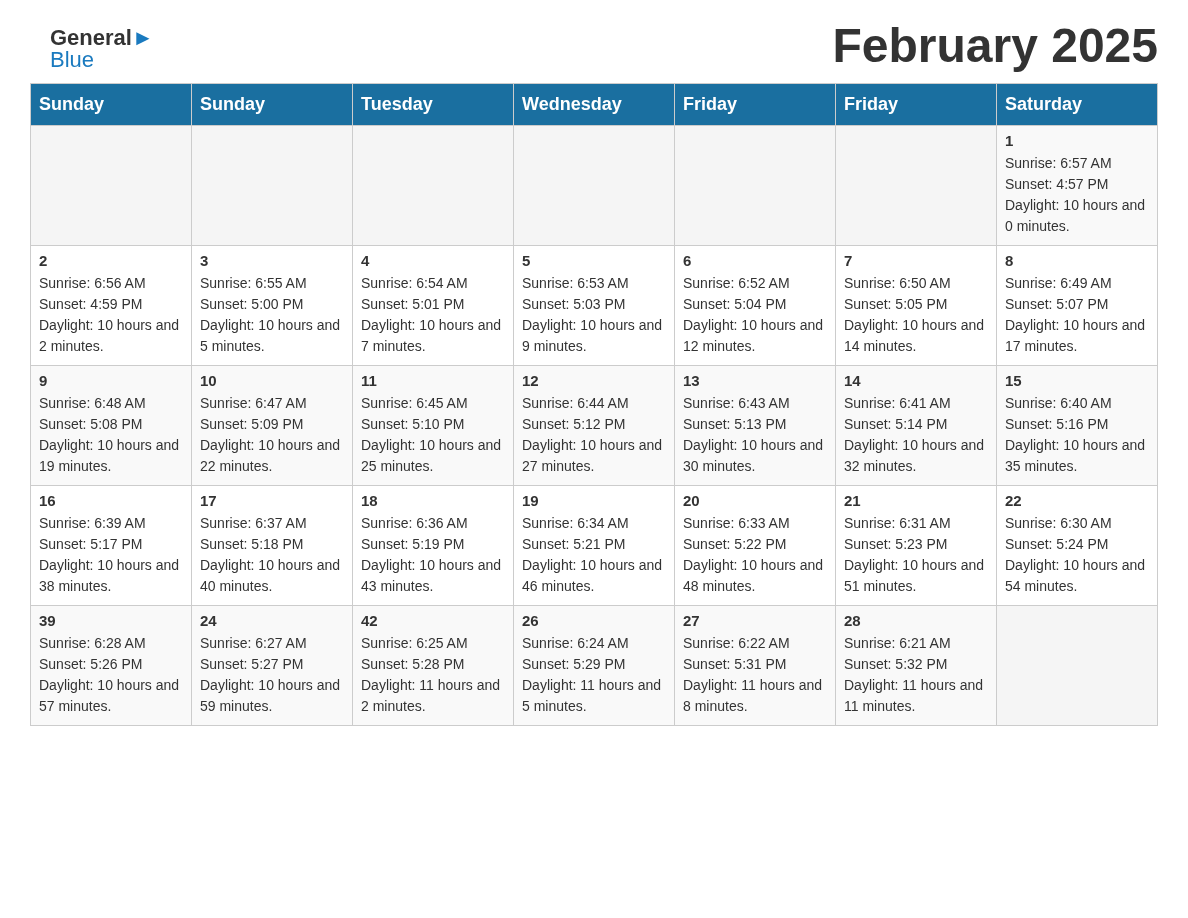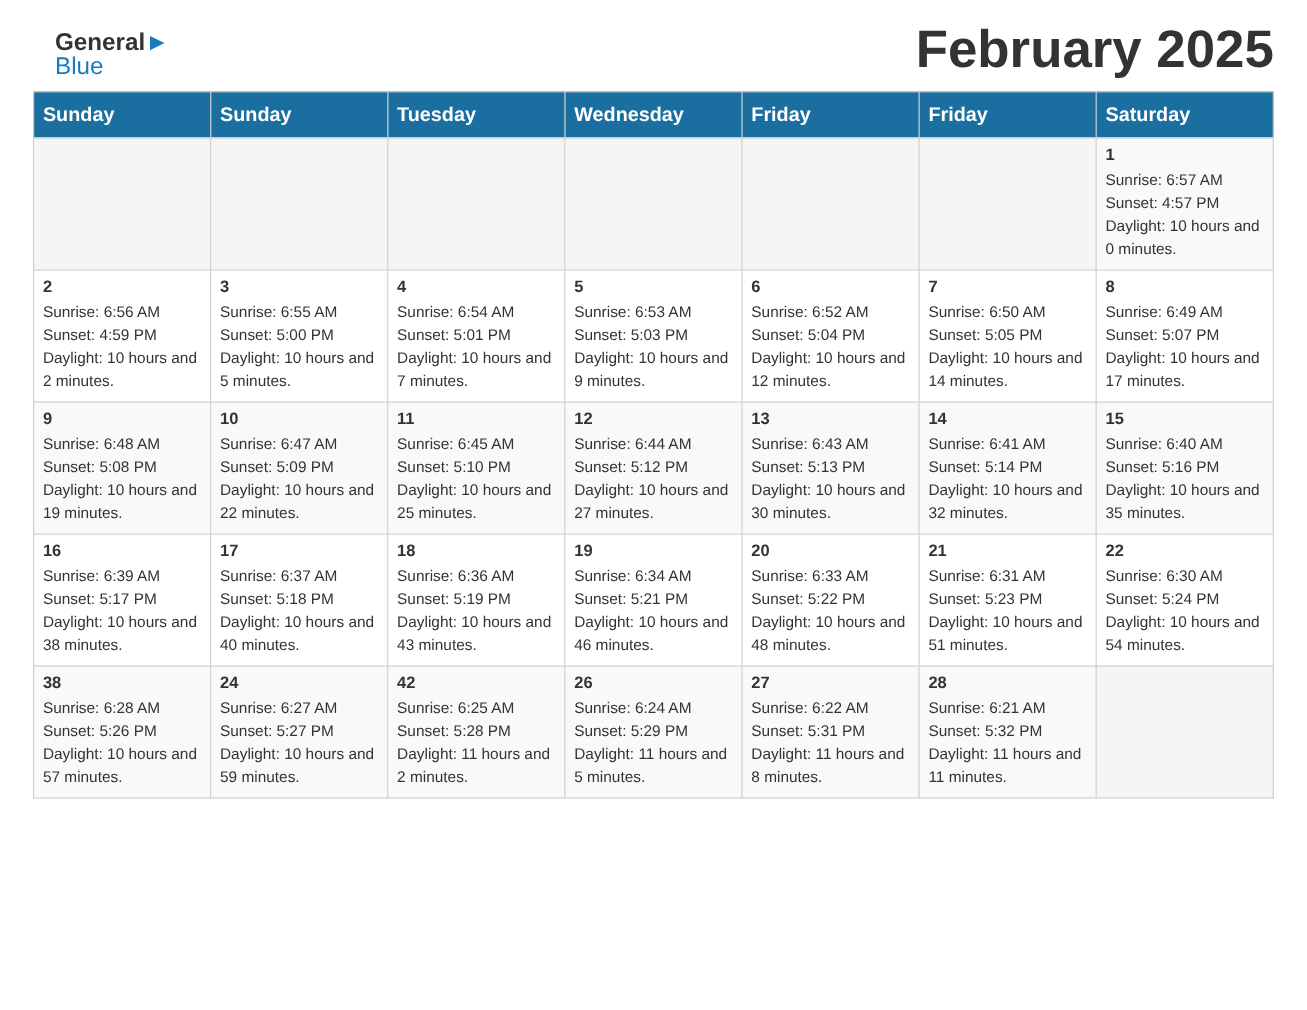--- a/index.html
+++ b/index.html
@@ -246,21 +246,21 @@
           <span class="day-number">21</span>
           <div class="day-info">Sunrise: 6:31 AM<br>Sunset: 5:23 PM<br>Daylight: 10 hours and 51 minutes.</div>
         </td>
         <td>
           <span class="day-number">22</span>
           <div class="day-info">Sunrise: 6:30 AM<br>Sunset: 5:24 PM<br>Daylight: 10 hours and 54 minutes.</div>
         </td>
       </tr>
       <tr class="top-border-row">
         <td>
-          <span class="day-number">38</span>
+          <span class="day-number">39</span>
           <div class="day-info">Sunrise: 6:28 AM<br>Sunset: 5:26 PM<br>Daylight: 10 hours and 57 minutes.</div>
         </td>
         <td>
           <span class="day-number">24</span>
           <div class="day-info">Sunrise: 6:27 AM<br>Sunset: 5:27 PM<br>Daylight: 10 hours and 59 minutes.</div>
         </td>
         <td>
           <span class="day-number">42</span>
           <div class="day-info">Sunrise: 6:25 AM<br>Sunset: 5:28 PM<br>Daylight: 11 hours and 2 minutes.</div>
         </td>

